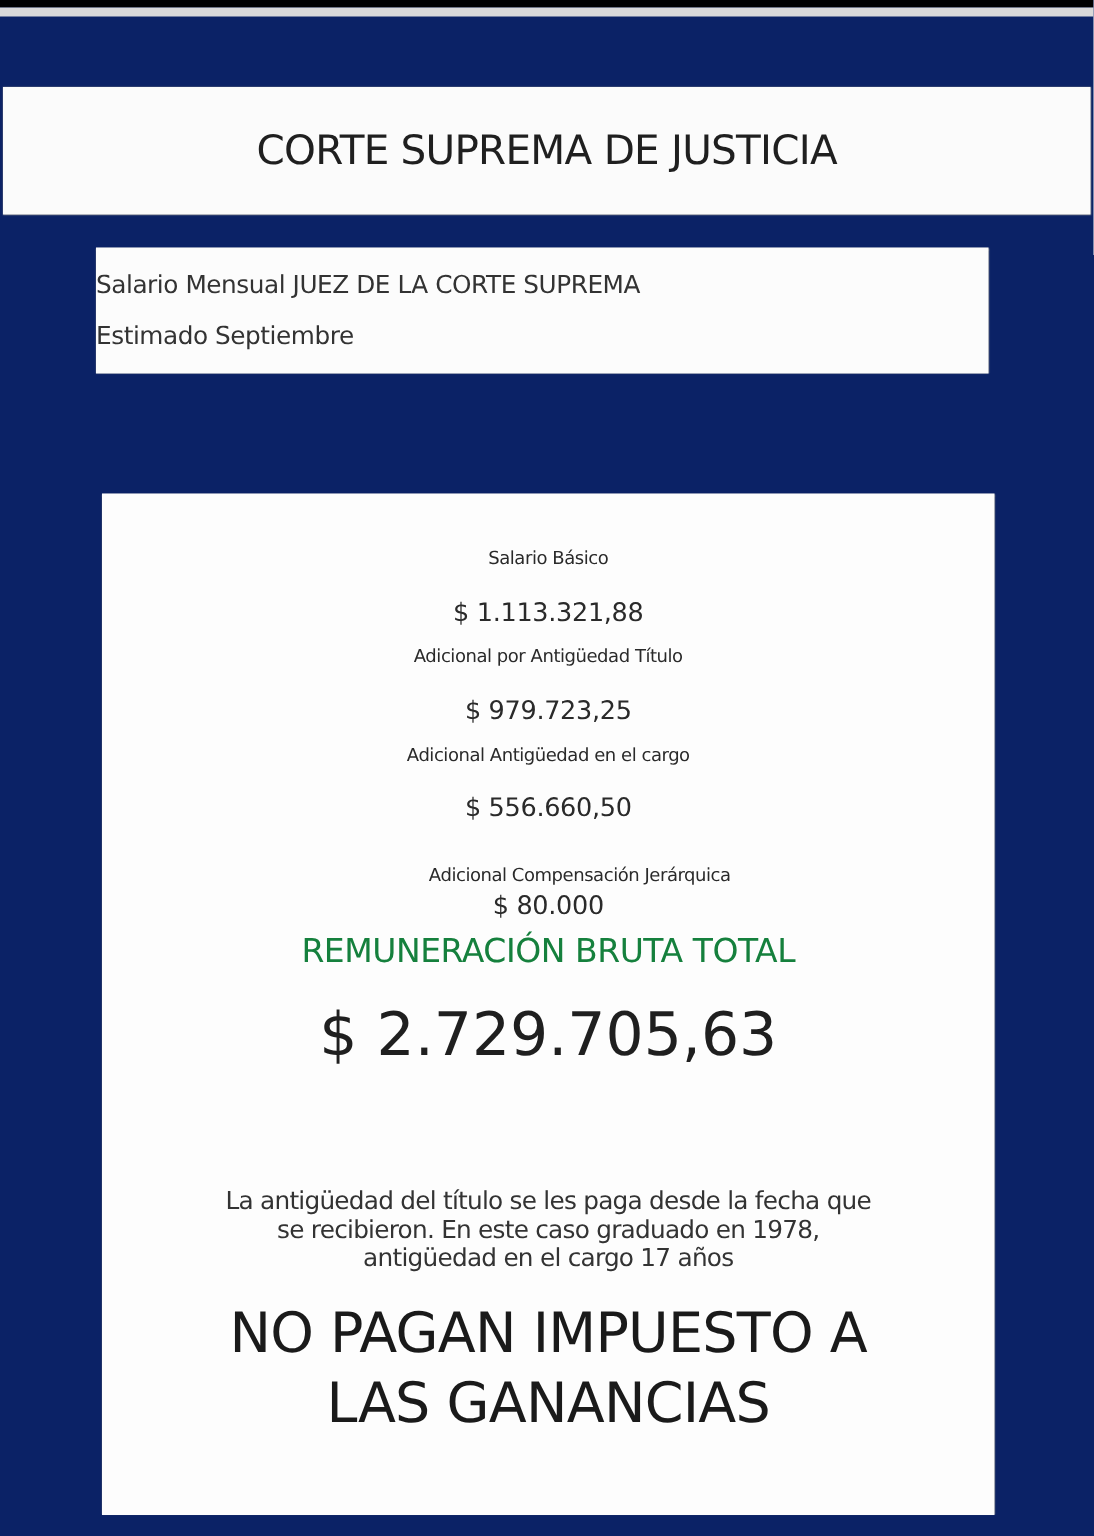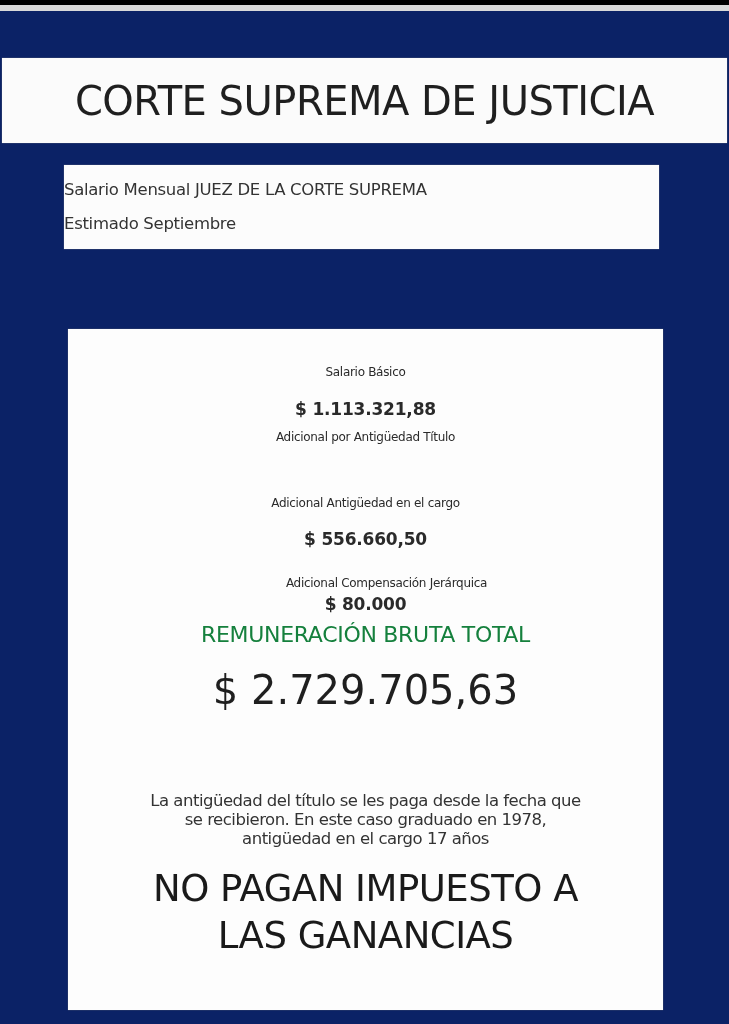--- a/index.html
+++ b/index.html
@@ -24,21 +24,21 @@
       background: #d9d9d9;
     }
     .title-box {
       position: absolute; left: 2px; top: 58px; width: 725px; height: 85px;
       background: #fbfbfb;
       display: flex; align-items: center; justify-content: center;
       box-shadow: 0 0 1px #888;
     }
     .title-box span {
       font-family: "DejaVu Sans", sans-serif;
-      font-size: 40px;
+      font-size: 27px;
       letter-spacing: -0.5px;
       color: #1f1f1f;
       white-space: nowrap;
     }
     .subtitle-box {
       position: absolute; left: 64px; top: 165px; width: 595px; height: 84px;
       background: #fcfcfc;
       display: flex; flex-direction: column; align-items: flex-start; justify-content: center;
       box-shadow: 0 0 1px #888;
     }
@@ -52,21 +52,21 @@
     .main-panel {
       position: absolute; left: 68px; top: 329px; width: 595px; height: 681px;
       background: #fdfdfd;
       box-shadow: 0 0 1px #777;
     }
     .line {
       position: absolute; left: 0; width: 100%; text-align: center; white-space: nowrap;
       color: #2a2a2a;
     }
     .item-label { font-size: 12px; letter-spacing: -0.3px; }
-    .item-value { font-size: 17px; letter-spacing: -0.2px; font-weight: bold; }
+    .item-value { font-size: 17px; letter-spacing: -0.2px; }
     .total-label { font-size: 22px; letter-spacing: -0.3px; color: #15803d; }
     .total-value { font-size: 40px; letter-spacing: 0px; color: #1f1f1f; }
     .note { font-size: 16.5px; letter-spacing: -0.5px; line-height: 20px; color: #333; margin-top: 28px; }
     .warning { font-size: 37px; letter-spacing: -0.5px; line-height: 47px; color: #1a1a1a; }
   </style>
 </head>
 <body>
 
 <div class="top-black"></div>
 <div class="top-gray"></div>
@@ -77,20 +77,21 @@
 
 <div class="subtitle-box">
   <span>Salario Mensual JUEZ DE LA CORTE SUPREMA</span>
   <span>Estimado Septiembre</span>
 </div>
 
 <div class="main-panel">
   <div class="line item-label" style="top:36px;">Salario Básico</div>
   <div class="line item-value" style="top:70px;">$ 1.113.321,88</div>
   <div class="line item-label" style="top:101px;">Adicional por Antigüedad Título</div>
+  <div class="line item-value" style="top:135px;">$ 979.723,25</div>
   <div class="line item-label" style="top:167px;">Adicional Antigüedad en el cargo</div>
   <div class="line item-value" style="top:200px;">$ 556.660,50</div>
   <div class="line item-label" style="top:247px;padding-left:21px;">Adicional Compensación Jerárquica</div>
   <div class="line item-value" style="top:265px;">$ 80.000</div>
 
   <div class="line total-label" style="top:293px;">REMUNERACIÓN BRUTA TOTAL</div>
   <div class="line total-value" style="top:338px;">$ 2.729.705,63</div>
 
   <div class="line note" style="top:434px;">La antigüedad del título se les paga desde la fecha que</div>
   <div class="line note" style="top:453px;">se recibieron. En este caso graduado en 1978,</div>

